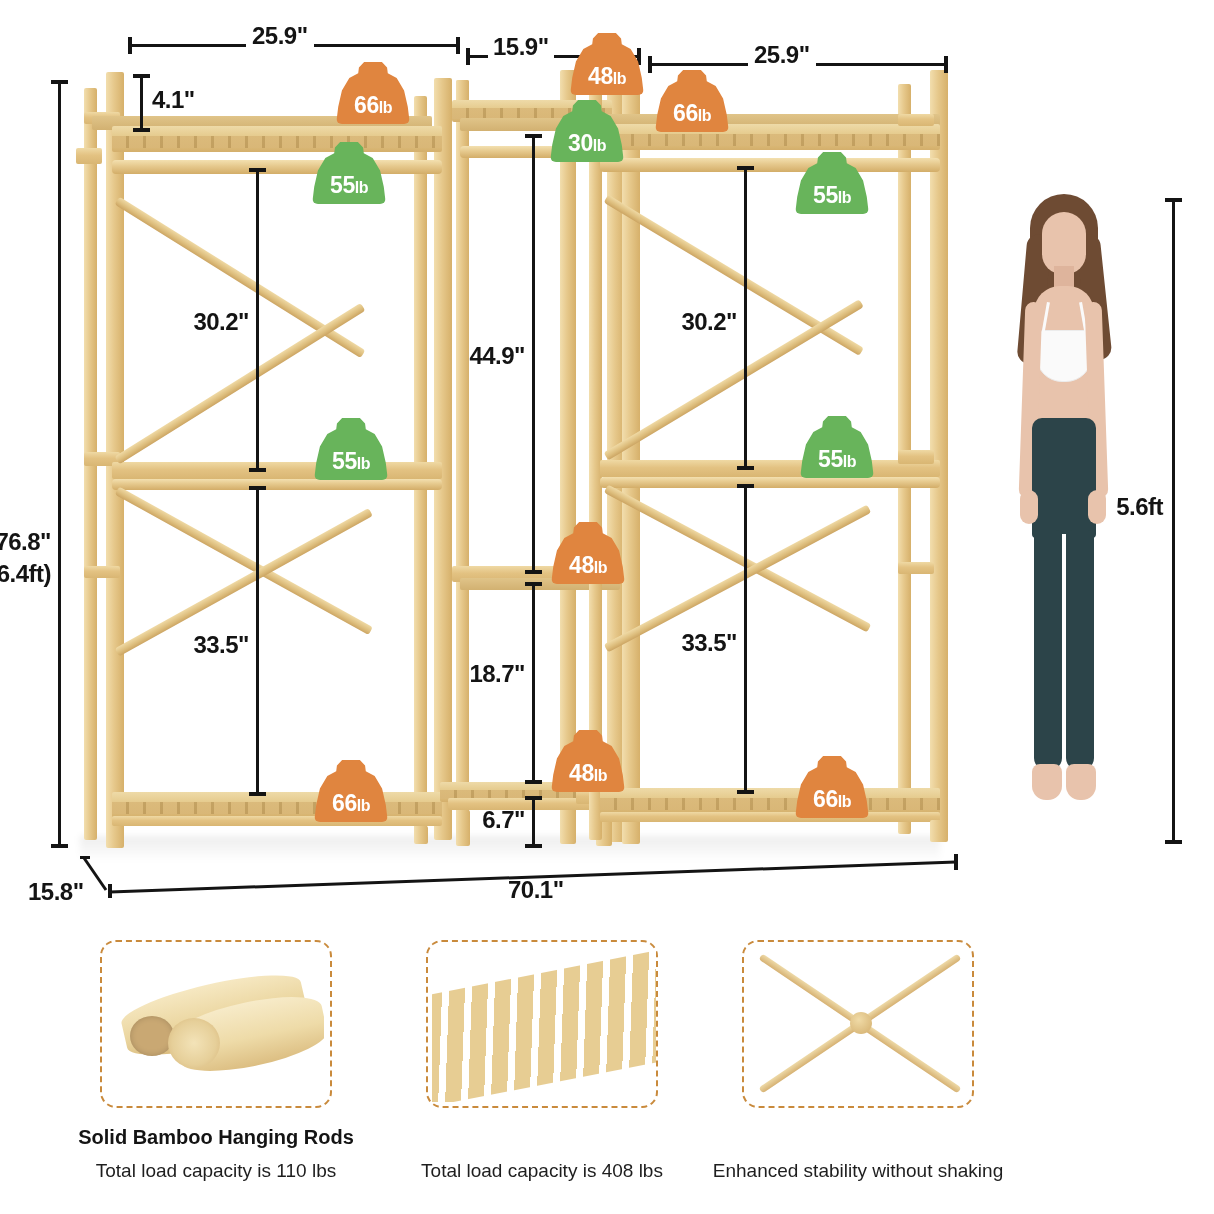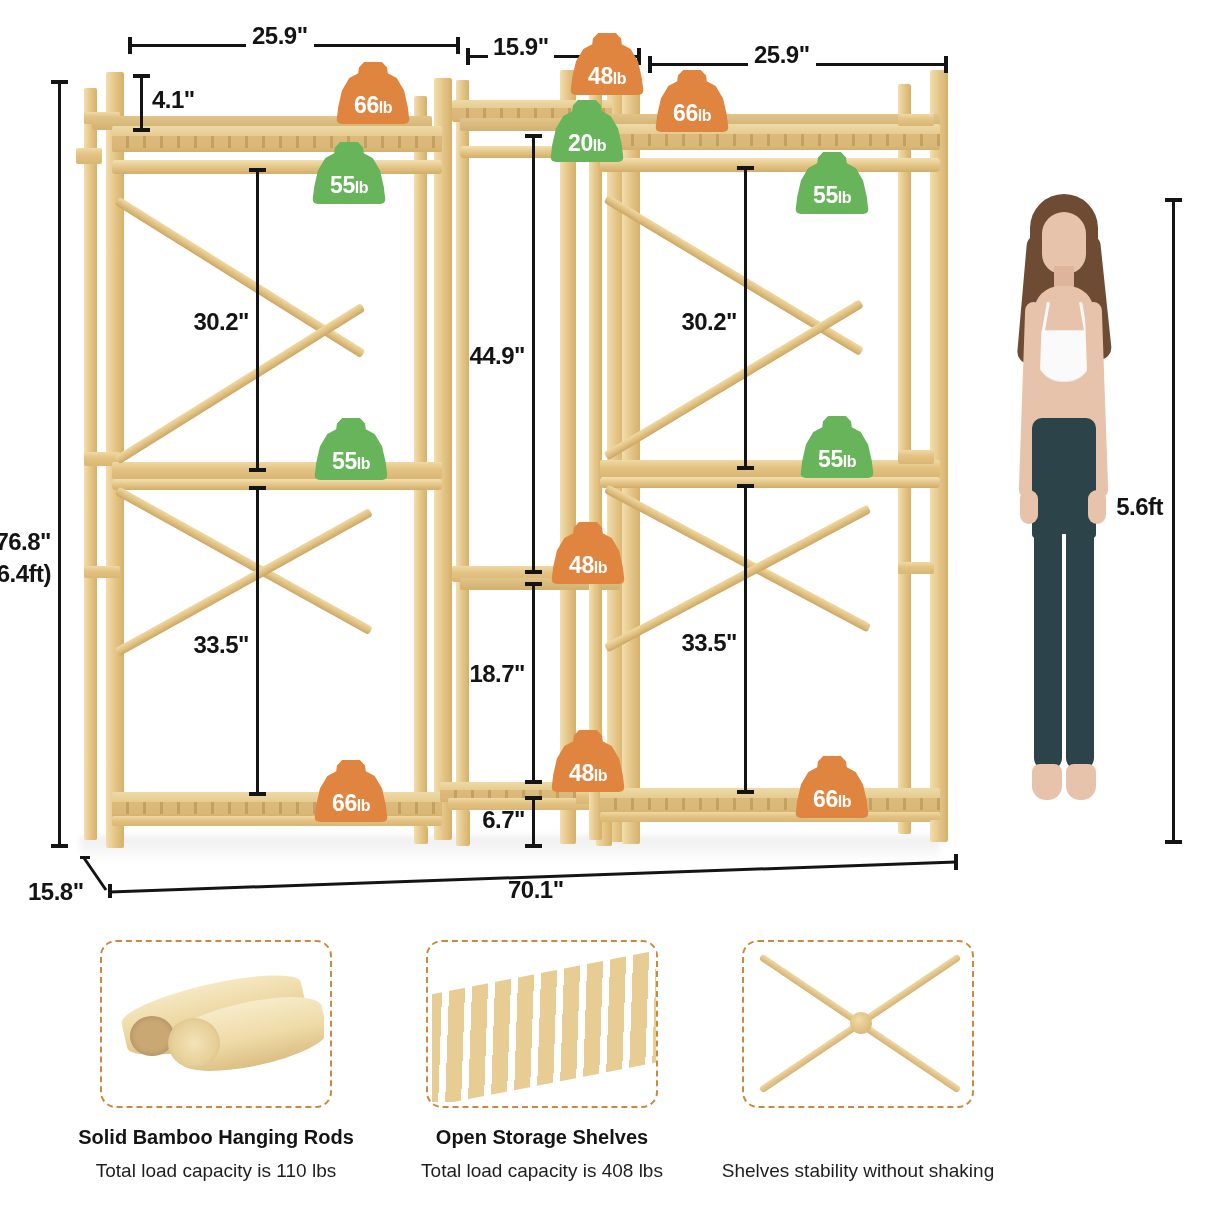--- a/index.html
+++ b/index.html
@@ -356,21 +356,21 @@
     <div class="blabel"><span>66</span><span class="unit">lb</span></div>
   </div>
 
   <div class="badge green" style="left:312px;top:142px;">
     <div class="bshape"></div>
     <div class="blabel"><span>55</span><span class="unit">lb</span></div>
   </div>
 
   <div class="badge green" style="left:550px;top:100px;">
     <div class="bshape"></div>
-    <div class="blabel"><span>20</span><span class="unit">lb</span></div>
+    <div class="blabel"><span>30</span><span class="unit">lb</span></div>
   </div>
 
   <div class="badge green" style="left:795px;top:152px;">
     <div class="bshape"></div>
     <div class="blabel"><span>55</span><span class="unit">lb</span></div>
   </div>
 
   <div class="badge green" style="left:314px;top:418px;">
     <div class="bshape"></div>
     <div class="blabel"><span>55</span><span class="unit">lb</span></div>
@@ -450,25 +450,24 @@
     <div class="abs" style="left:56px;top:46px;width:52px;height:50px;border-radius:50%;
                 background:radial-gradient(circle at 50% 50%, #F3E3B8 0%, #E6CF99 60%, #D4B276 100%);"></div>
   </div>
   <div class="fcard-title" style="left:40px;top:1126px;width:352px;">Solid Bamboo Hanging Rods</div>
   <div class="fcard-sub" style="left:40px;top:1160px;width:352px;">Total load capacity is 110 lbs</div>
 
   <div class="fcard-frame" style="left:426px;top:940px;width:232px;height:168px;"></div>
   <div class="abs" style="left:432px;top:950px;width:224px;height:152px;overflow:hidden;">
     <div class="shelf-art" style="left:-6px;top:22px;width:240px;height:112px;"></div>
   </div>
-  <div class="fcard-title" style="left:366px;top:1126px;width:352px;">Open Storage Shelves</div>
   <div class="fcard-sub" style="left:366px;top:1160px;width:352px;">Total load capacity is 408 lbs</div>
 
   <div class="fcard-frame" style="left:742px;top:940px;width:232px;height:168px;"></div>
   <div class="abs" style="left:744px;top:942px;width:228px;height:164px;overflow:hidden;">
     <div class="xbrace-art" style="left:-4px;top:78px;width:240px;transform:rotate(34deg);"></div>
     <div class="xbrace-art" style="left:-4px;top:78px;width:240px;transform:rotate(-34deg);"></div>
     <div class="abs" style="left:106px;top:70px;width:22px;height:22px;border-radius:50%;
                 background:radial-gradient(circle at 40% 35%, #F0DBA7, #D3AE6C);"></div>
   </div>
-  <div class="fcard-sub" style="left:682px;top:1160px;width:352px;">Shelves stability without shaking</div>
+  <div class="fcard-sub" style="left:682px;top:1160px;width:352px;">Enhanced stability without shaking</div>
 
 </div>
 
 </body></html>

